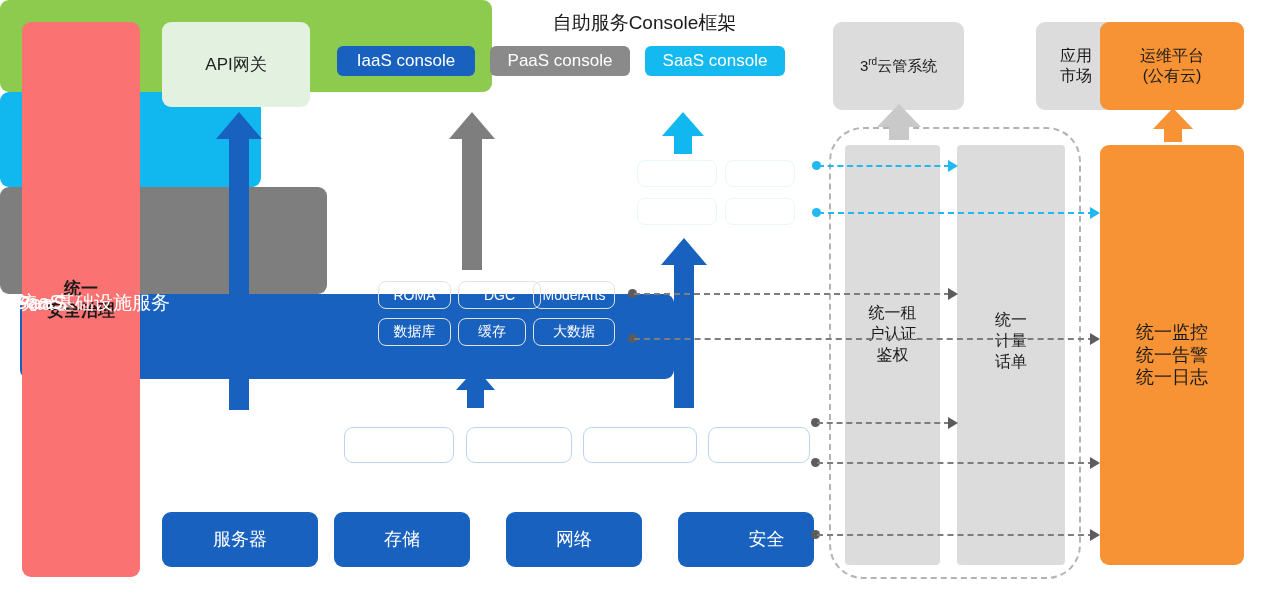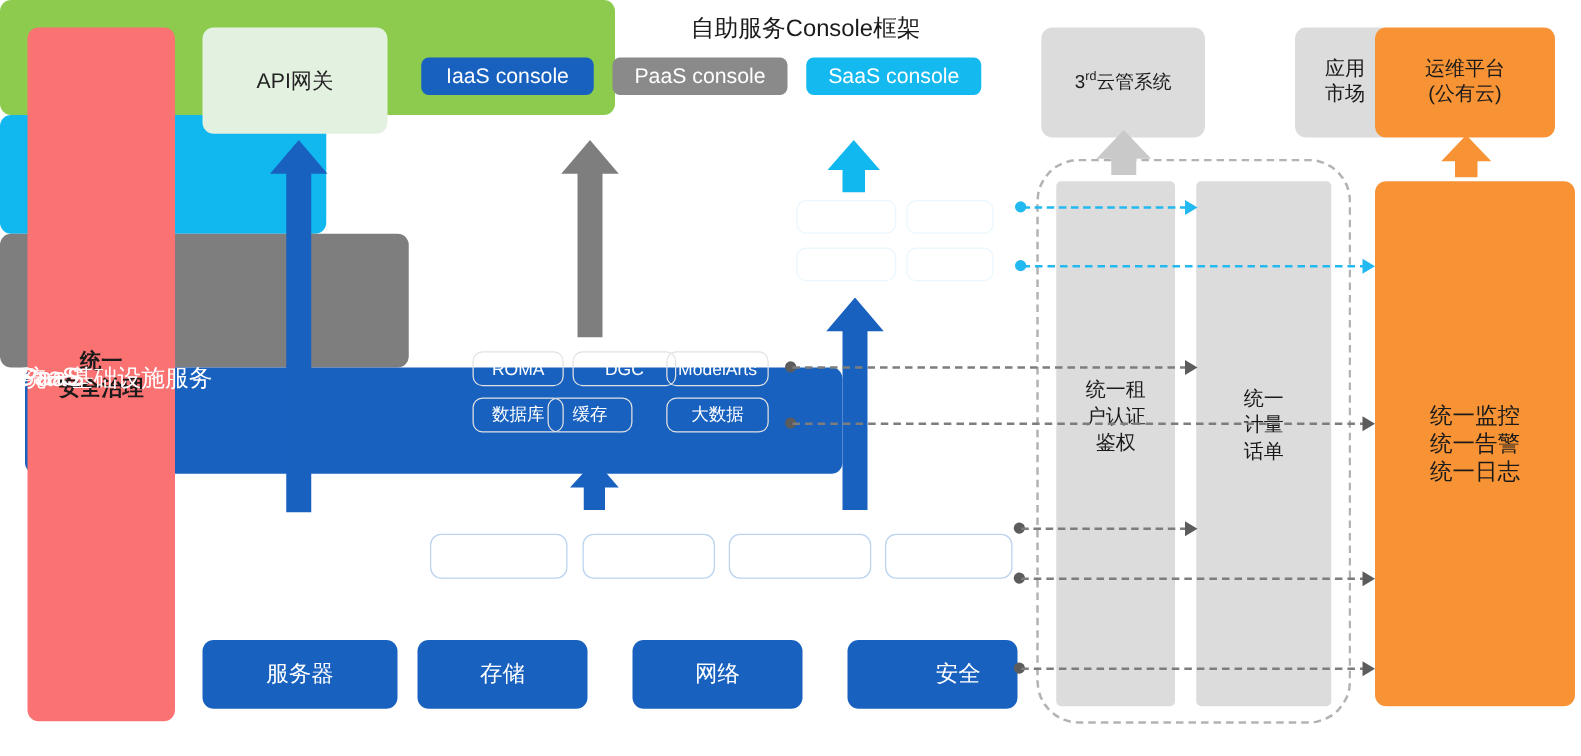--- a/index.html
+++ b/index.html
@@ -21,40 +21,40 @@
   #c-iaas{left:337px;width:138px;background:#1861bf;}
   #c-paas{left:490px;width:140px;background:#8a8a8a;}
   #c-saas{left:645px;width:140px;background:#14b9ef;}
 
   
   #third-party{left:833px;top:22px;width:131px;height:88px;background:#dcdcdc;border-radius:9px;color:#1a1a1a;font-size:15px;}
   #app-market{left:988px;top:22px;width:80px;height:88px;background:#dcdcdc;border-radius:9px;color:#1a1a1a;font-size:16px;margin-left:48px;}
 
   
   #ops-top{left:1100px;top:22px;width:144px;height:88px;background:#f79334;border-radius:9px;color:#1a1a1a;font-size:16px;}
-  #ops-main{left:1100px;top:145px;width:160px;height:420px;background:#f79334;border-radius:9px;color:#1a1a1a;font-size:18px;font-weight:500;text-align:right;}
+  #ops-main{left:1100px;top:145px;width:144px;height:420px;background:#f79334;border-radius:9px;color:#1a1a1a;font-size:18px;font-weight:500;text-align:right;}
 
   
   #saas{left:553px;top:145px;width:261px;height:95px;background:#11b7ef;border-radius:9px;}
   #saas-label{position:absolute;left:14px;top:0;bottom:0;display:flex;align-items:center;color:#fff;font-size:20px;}
   .saas-pill{border:1.6px solid #e9f7fd;background:transparent;color:#fff;font-size:15px;border-radius:8px;height:27px;}
   #s-bc{left:637px;top:160px;width:80px;}
   #s-iot{left:725px;top:160px;width:70px;}
   #s-video{left:637px;top:198px;width:80px;}
   #s-desk{left:725px;top:198px;width:70px;}
 
   
   #paas{left:305px;top:265px;width:327px;height:107px;background:#7e7e7e;border-radius:9px;}
   #paas-label{position:absolute;left:16px;top:0;bottom:0;display:flex;align-items:center;color:#fff;font-size:21px;}
   .paas-pill{border:1.6px solid #e2e2e2;background:transparent;color:#fff;font-size:14px;border-radius:8px;height:28px;}
   #p-roma{left:378px;top:281px;width:73px;}
   #p-dgc{left:458px;top:281px;width:83px;}
   #p-ma{left:533px;top:281px;width:82px;}
   #p-db{left:378px;top:318px;width:73px;}
-  #p-cache{left:438px;top:318px;width:68px;text-align:center;}
+  #p-cache{left:458px;top:318px;width:68px;text-align:center;}
   #p-bd{left:533px;top:318px;width:82px;}
 
   
   #infra{left:160px;top:403px;width:654px;height:85px;background:#1861bf;border-radius:9px;margin-left:20px;}
   #infra-label{position:absolute;left:18px;top:0;bottom:0;display:flex;align-items:center;color:#fff;font-size:19px;}
   .infra-pill{border:1.7px solid #bcd4f0;background:transparent;color:#fff;font-size:19px;border-radius:9px;height:36px;top:427px;}
   #i-compute{left:344px;width:110px;}
   #i-storage{left:466px;width:106px;}
   #i-network{left:583px;width:114px;}
   #i-cce{left:708px;width:102px;}

